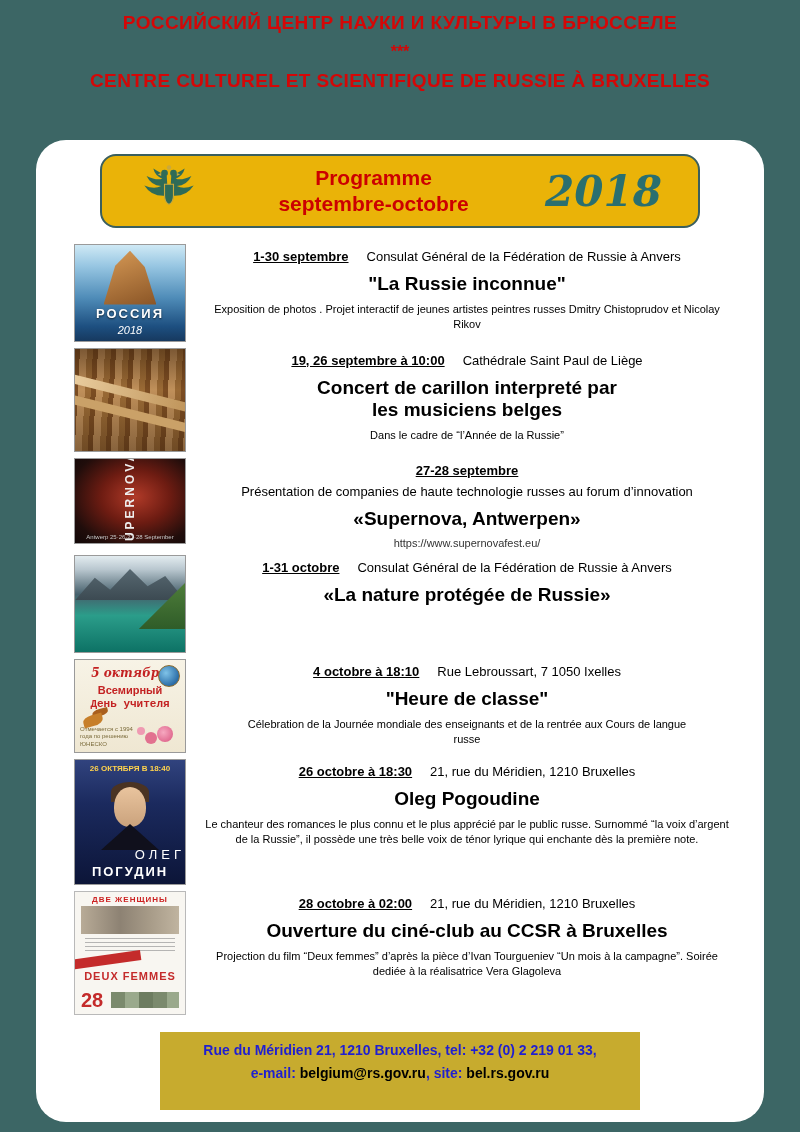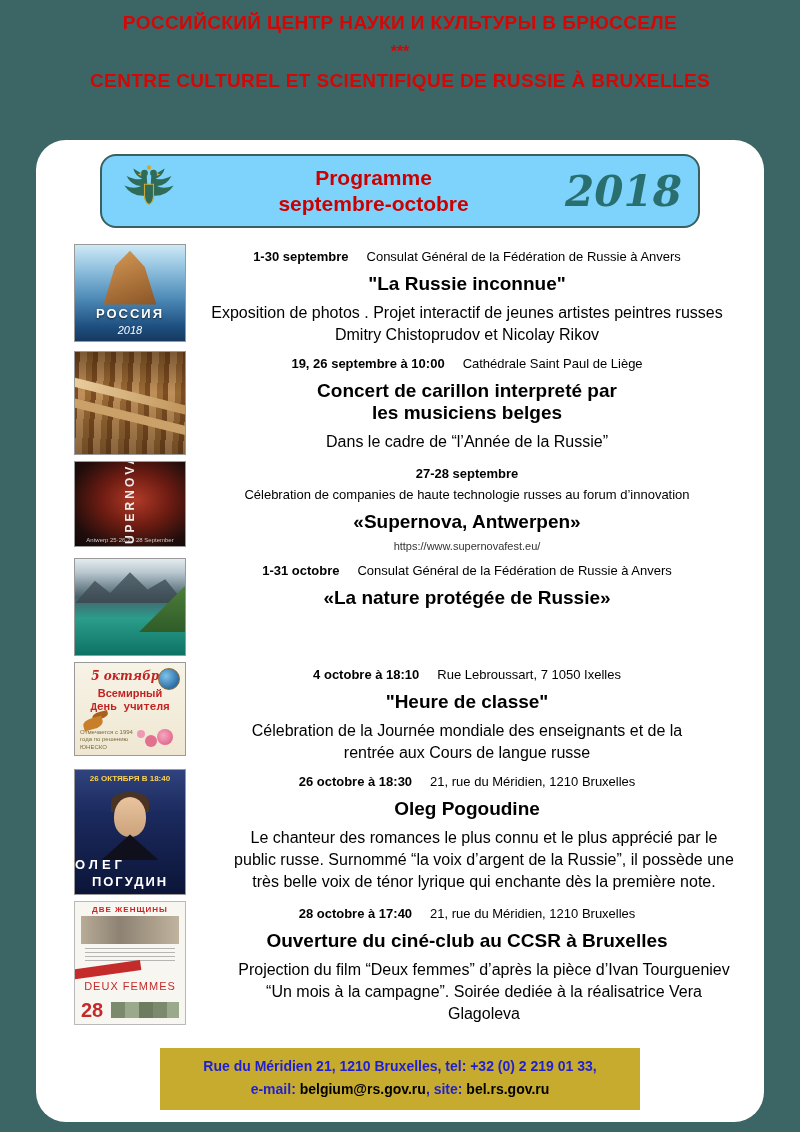--- a/index.html
+++ b/index.html
@@ -14,42 +14,42 @@
   .hdr-stars { color:#d40707; font-weight:bold; font-size:16px; margin:9px 0; }
   
   .panel {
     position:absolute; left:36px; right:36px; top:140px; bottom:10px;
     background:#ffffff; border-radius:30px; box-sizing:border-box; padding-top:10px;
   }
   
   .programme-box {
     width:600px; height:74px; margin:4px auto 16px; box-sizing:border-box;
     border:2px solid #3a5f5e; border-radius:16px;
-    display:flex; align-items:center; padding:4px 8px; background:#7dd3fc;
+    display:flex; align-items:center; padding:4px 28px; background:#eab308;
   }
   .logo-wrap { width:78px; flex:0 0 78px; display:flex; align-items:center; justify-content:center; }
   .prog-title { flex:1; text-align:center; color:#cc0000; font-weight:bold; font-size:21px; line-height:1.25; }
   .prog-year {
     font-family:"DejaVu Serif", serif; font-style:italic; font-weight:bold;
     font-size:42px; color:#2a6f6f; margin:0 8px 0 6px;
   }
   
   .events { padding:0 30px 0 38px; }
   .event { display:flex; align-items:flex-start; margin-bottom:6px; }
   .thumb { position:relative; width:112px; flex:0 0 112px; margin-right:14px; overflow:hidden; border:1px solid #9a9a9a; box-sizing:border-box; }
   .info { flex:1; text-align:center; min-width:0; }
   .meta { font-size:13px; color:#000; margin-top:5px; }
-  .date { font-weight:bold; }
+  .date { font-weight:bold; text-decoration:underline; }
   .loc { margin-left:18px; }
   .title { font-size:19px; font-weight:bold; color:#000; margin:9px auto 7px; }
-  .desc  { font-size:16px; color:#000; line-height:1.35; margin:0 auto; }
+  .desc  { font-size:11px; color:#000; line-height:1.35; margin:0 auto; }
   .intro { font-size:13px; color:#000; margin:6px auto 0; }
   .url   { font-size:11px; color:#333; margin-top:1px; }
   .w310 { max-width:310px; } .w355 { max-width:355px; } .w460 { max-width:460px; }
-  .w515 { max-width:515px; } .w534 { max-width:534px;margin-left:34px; }
+  .w515 { max-width:515px; } .w534 { max-width:534px; }
   
   .thumb-1 { height:98px; background:linear-gradient(180deg,#cfe9f5 0%,#97c6e2 22%,#4f8cb8 55%,#1d4f80 85%,#16395f 100%); }
   .t1-rock { position:absolute; left:26%; top:6%; width:48%; height:56%;
     background:linear-gradient(160deg,#d79a56,#8a5526);
     clip-path:polygon(50% 0,78% 30%,100% 100%,0 100%,22% 28%); }
   .t1-title { position:absolute; bottom:20px; left:0; right:0; text-align:center; color:#fff;
     font-weight:bold; font-size:13px; letter-spacing:2px; text-shadow:0 1px 2px rgba(0,0,0,.65); }
   .t1-year { position:absolute; bottom:5px; left:0; right:0; text-align:center; color:#fff; font-size:11px; font-style:italic; }
 
   .thumb-2 { height:104px; background:repeating-linear-gradient(93deg,#7c4d22 0 5px,#c0905a 5px 12px,#9a6a35 12px 18px); }
@@ -84,39 +84,39 @@
     border-radius:50% 0 50% 0; transform:rotate(-15deg); box-shadow:9px -6px 0 -2px #a95f1d; }
 
   .thumb-6 { height:126px; background:linear-gradient(180deg,#31437e 0%,#1b2a5e 35%,#0c1538 100%); }
   .t6-top { position:absolute; top:4px; left:0; right:0; text-align:center; color:#ffd34d; font-size:8px; font-weight:bold; }
   .t6-hair { position:absolute; top:22px; left:50%; transform:translateX(-50%); width:38px; height:20px;
     border-radius:50% 50% 0 0; background:#4a3323; }
   .t6-face { position:absolute; top:27px; left:50%; transform:translateX(-50%); width:32px; height:40px;
     border-radius:50% 50% 46% 46%; background:linear-gradient(180deg,#e9c49e,#caa27c); }
   .t6-suit { position:absolute; top:64px; left:50%; transform:translateX(-50%); width:58px; height:26px;
     background:#10101c; clip-path:polygon(50% 0,100% 100%,0 100%); }
-  .t6-n1 { position:absolute; bottom:22px; left:0; right:0; text-align:left; color:#fff; font-weight:bold; font-size:13px; letter-spacing:4px; }
+  .t6-n1 { position:absolute; bottom:22px; left:0; right:0; text-align:right; color:#fff; font-weight:normal; font-size:13px; letter-spacing:4px; }
   .t6-n2 { position:absolute; bottom:5px; left:0; right:0; text-align:center; color:#fff; font-weight:bold; font-size:13px; letter-spacing:2px; }
 
   .thumb-7 { height:124px; background:#f8f6f1; border:1px solid #b9b9b9; }
   .t7-title { position:absolute; top:3px; left:0; right:0; text-align:center; color:#cc2222; font-weight:bold; font-size:8px; letter-spacing:1px; }
   .t7-photo { position:absolute; top:14px; left:6px; right:6px; height:28px;
     background:linear-gradient(90deg,#b8ab97 0%,#8d8273 40%,#a79b88 70%,#c0b4a0 100%); }
   .t7-lines { position:absolute; top:46px; left:10px; right:10px; height:14px;
     background:repeating-linear-gradient(180deg,#999 0 1px,transparent 1px 4px); opacity:.7; }
   .t7-ribbon { position:absolute; top:63px; left:-6px; width:72px; height:10px; background:#c42b2b; transform:rotate(-8deg); }
-  .t7-fr { position:absolute; top:78px; left:0; right:0; text-align:center; color:#c42b2b; font-weight:normal; font-size:11px; letter-spacing:1px; }
+  .t7-fr { position:absolute; top:78px; left:0; right:0; text-align:center; color:#c42b2b; font-weight:bold; font-size:11px; letter-spacing:1px; }
   .t7-day { position:absolute; bottom:2px; left:6px; color:#c42b2b; font-size:20px; font-weight:bold; }
   .t7-strip { position:absolute; bottom:6px; left:36px; right:6px; height:16px;
     background:repeating-linear-gradient(90deg,#7b8a6d 0 14px,#9aa98c 14px 28px,#6d7c60 28px 42px); }
 
   
   .footer-bar {
     position:absolute; left:50%; transform:translateX(-50%); bottom:12px;
-    width:480px; background:#c7ab2e; text-align:center; padding:7px 14px 9px; box-sizing:border-box;
+    width:480px; background:#c7ab2e; text-align:center; padding:7px 14px 25px; box-sizing:border-box;
   }
   .f-line { color:#1f1fd1; font-weight:bold; font-size:14px; line-height:1.65; }
   .f-link { color:#000000; text-decoration:none; }
 </style>
 </head>
 <body>
 
 <div class="poster">
 
   <div class="top-header">
@@ -174,21 +174,21 @@
         </div>
       </div>
 
       <div class="event">
         <div class="thumb thumb-3">
           <div class="t3-word">SUPERNOVA</div>
           <div class="t3-sub">Antwerp 25·26·27·28 September</div>
         </div>
         <div class="info">
           <div class="meta"><span class="date">27-28 septembre</span></div>
-          <div class="intro">Célebration de companies de haute technologie russes au forum d’innovation</div>
+          <div class="intro">Présentation de companies de haute technologie russes au forum d’innovation</div>
           <div class="title">«Supernova, Antwerpen»</div>
           <div class="url">https://www.supernovafest.eu/</div>
         </div>
       </div>
 
       <div class="event">
         <div class="thumb thumb-4">
           <div class="t4-peak"></div>
           <div class="t4-green"></div>
         </div>
@@ -235,21 +235,21 @@
         <div class="thumb thumb-7">
           <div class="t7-title">ДВЕ ЖЕНЩИНЫ</div>
           <div class="t7-photo"></div>
           <div class="t7-lines"></div>
           <div class="t7-ribbon"></div>
           <div class="t7-fr">DEUX FEMMES</div>
           <div class="t7-day">28</div>
           <div class="t7-strip"></div>
         </div>
         <div class="info">
-          <div class="meta"><span class="date">28 octobre à 17:40</span><span class="loc">21, rue du Méridien, 1210 Bruxelles</span></div>
+          <div class="meta"><span class="date">28 octobre à 02:00</span><span class="loc">21, rue du Méridien, 1210 Bruxelles</span></div>
           <div class="title">Ouverture du ciné-club au CCSR à Bruxelles</div>
           <div class="desc w534">Projection du film “Deux femmes” d’après la pièce d’Ivan Tourgueniev “Un mois à la campagne”. Soirée dediée à la réalisatrice Vera Glagoleva</div>
         </div>
       </div>
 
     </div>
 
     <div class="footer-bar">
       <div class="f-line">Rue du Méridien 21, 1210 Bruxelles, tel: +32 (0) 2 219 01 33,</div>
       <div class="f-line"><span>e-mail: </span><a class="f-link" href="#">belgium@rs.gov.ru</a><span>, site: </span><a class="f-link" href="#">bel.rs.gov.ru</a></div>

